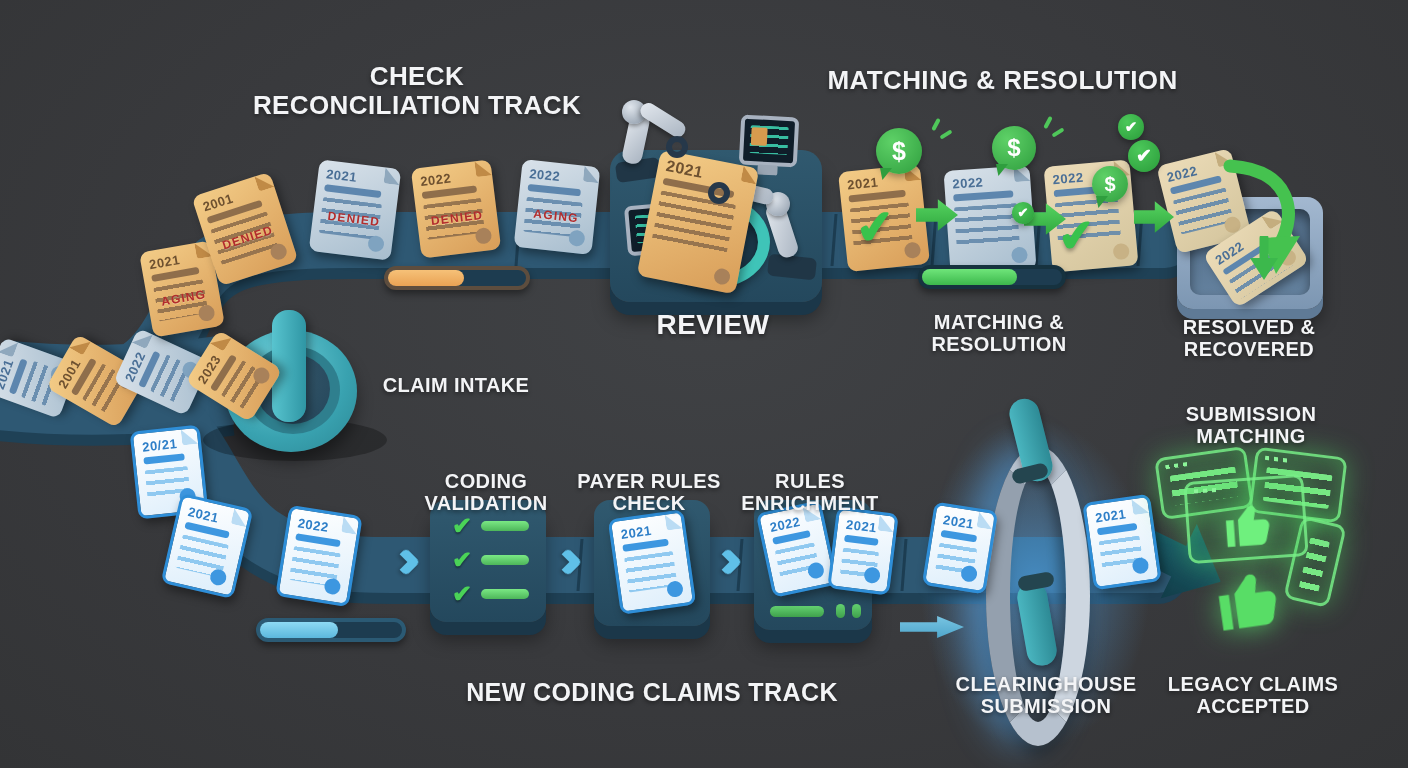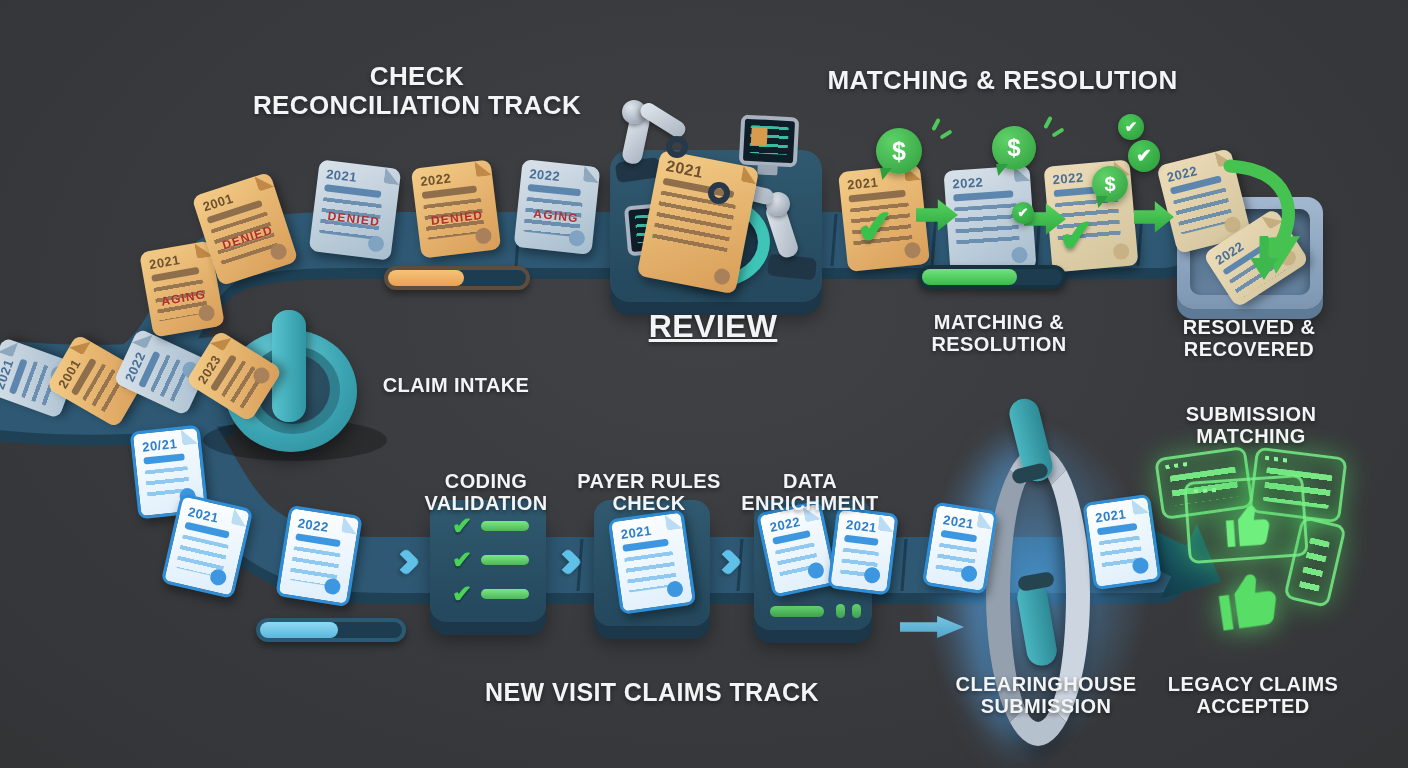--- a/index.html
+++ b/index.html
@@ -159,47 +159,47 @@
   </svg>
 
   <div class="lbl t-xl" style="left:217px;top:62px;width:400px;">
     <span>CHECK</span>
       <span>RECONCILIATION TRACK</span>
   </div>
   <div class="lbl t-xl" style="left:820px;top:66px;width:365px;">
     <span>MATCHING &amp; RESOLUTION</span>
   </div>
   <div class="lbl t-lg" style="left:457px;top:678px;width:390px;">
-    <span>NEW VISIT CLAIMS TRACK</span>
+    <span>NEW CODING CLAIMS TRACK</span>
   </div>
 
   <div class="lbl" style="left:336px;top:374px;width:240px;font-size:20px;">
     <span>CLAIM INTAKE</span>
   </div>
-  <div class="lbl t-md" style="left:613px;top:309px;width:200px;font-size:32px;text-decoration:underline;">
+  <div class="lbl t-md" style="left:613px;top:309px;width:200px;font-size:28px;">
     <span>REVIEW</span>
   </div>
   <div class="lbl t-md" style="left:899px;top:311px;width:200px;">
     <span>MATCHING &amp;</span>
       <span>RESOLUTION</span>
   </div>
   <div class="lbl t-md" style="left:1159px;top:316px;width:180px;">
     <span>RESOLVED &amp;</span>
       <span>RECOVERED</span>
   </div>
   <div class="lbl t-md" style="left:396px;top:470px;width:180px;">
     <span>CODING</span>
       <span>VALIDATION</span>
   </div>
   <div class="lbl t-md" style="left:559px;top:470px;width:180px;">
     <span>PAYER RULES</span>
       <span>CHECK</span>
   </div>
   <div class="lbl t-md" style="left:720px;top:470px;width:180px;">
-    <span>DATA</span>
+    <span>RULES</span>
       <span>ENRICHMENT</span>
   </div>
   <div class="lbl t-md" style="left:1161px;top:403px;width:180px;">
     <span>SUBMISSION</span>
       <span>MATCHING</span>
   </div>
   <div class="lbl t-md" style="left:946px;top:673px;width:200px;">
     <span>CLEARINGHOUSE</span>
       <span>SUBMISSION</span>
   </div>

